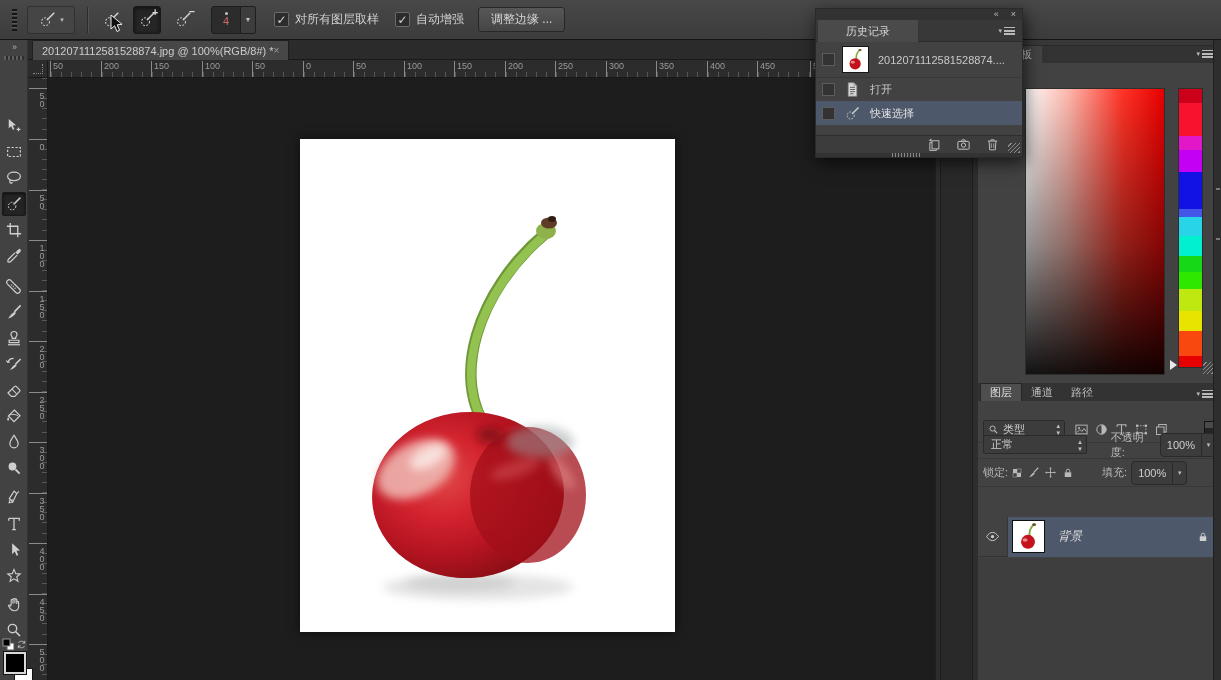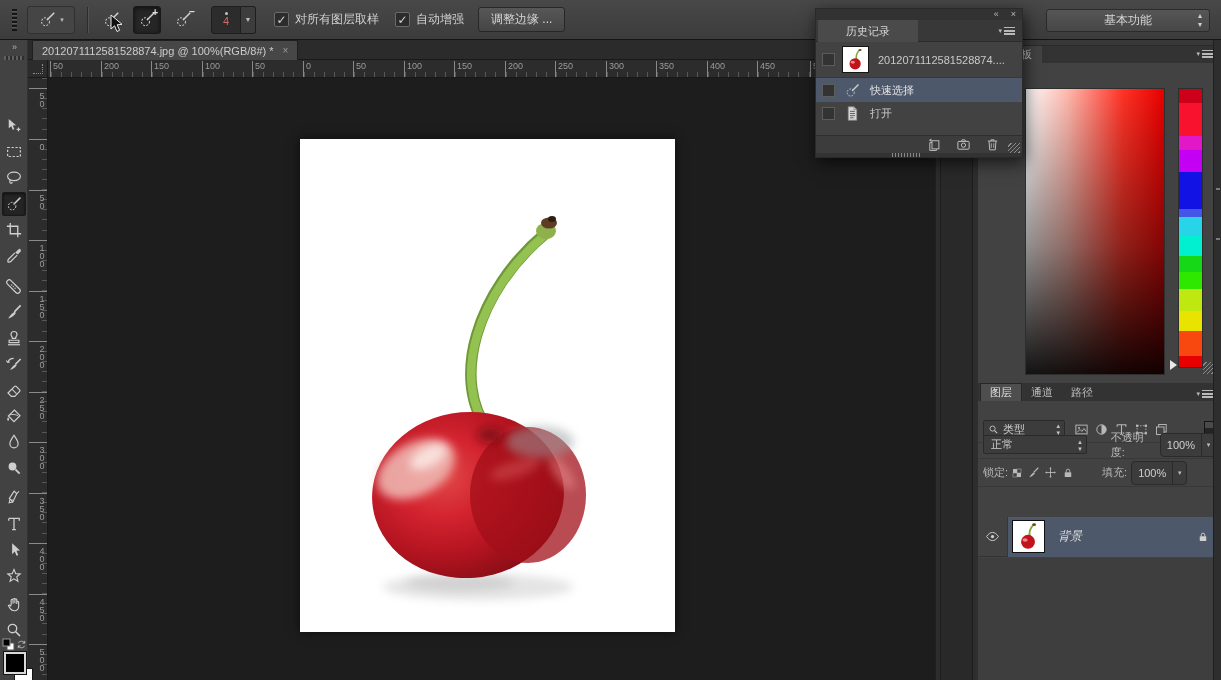--- a/index.html
+++ b/index.html
@@ -30,21 +30,21 @@
   #toolbar{left:0;top:40px;width:28px;height:640px;background:#424242;border-right:1px solid #333;z-index:4}
   .tb-head{position:absolute;top:2px;left:0;width:28px;text-align:center;font-size:9px;color:#b5b5b5;letter-spacing:-1px}
   .tb-grip{position:absolute;top:16px;left:4px;width:20px;height:4px;background:repeating-linear-gradient(to right,#5e5e5e 0 2px,#2e2e2e 2px 4px)}
   .tool{position:absolute;left:2px;width:24px;height:24px;border-radius:2px;display:flex;align-items:center;justify-content:center}
   .tool svg{width:18px;height:18px}
   .tool.sel{background:#242424;border:1px solid #191919;box-shadow:inset 0 1px 3px rgba(0,0,0,.6)}
   .fgswatch{position:absolute;left:4px;top:612px;width:22px;height:22px;background:#000;border:2px solid #d9d9d9;outline:1px solid #141414;z-index:2}
   .bgswatch{position:absolute;left:14px;top:628px;width:19px;height:19px;background:#fff;border:1px solid #141414}
   
   #tabbar{left:28px;top:40px;width:907px;height:20px;background:#2b2b2b;border-bottom:1px solid #191919}
-  .doctab{position:absolute;left:4px;top:0;height:20px;background:#474747;border:1px solid #1f1f1f;border-bottom:none;border-radius:2px 2px 0 0;display:flex;align-items:center;padding:0 9px;font-size:11px;color:#cccccc;gap:9px}
+  .doctab{position:absolute;left:4px;top:0;height:20px;background:#474747;border:1px solid #1f1f1f;border-bottom:none;border-radius:2px 2px 0 0;display:flex;align-items:center;padding:0 9px;font-size:11px;color:#cccccc;}
   .doctab .x{color:#9a9a9a;font-size:10px}
   
   #rcorner{left:28px;top:60px;width:20px;height:18px;background:#2c2c2c;border-right:1px solid #191919;border-bottom:1px solid #191919}
   #rcorner i{position:absolute;left:5px;top:4px;width:10px;height:10px;border-right:1px dotted #8a8a8a;border-bottom:1px dotted #8a8a8a}
   #hruler{left:48px;top:60px;width:887px;height:18px;background:#2c2c2c;border-bottom:1px solid #191919;background-image:repeating-linear-gradient(to right,#575757 0 1px,transparent 1px 10.1px);background-size:100% 5px;background-position:2.5px 100%;background-repeat:no-repeat;overflow:hidden}
   .hlab{position:absolute;top:1px;height:17px;border-left:1px solid #8a8a8a;padding-left:2px;font-size:9px;color:#9b9b9b}
   #vruler{left:28px;top:78px;width:20px;height:602px;background:#2c2c2c;border-right:1px solid #191919;background-image:repeating-linear-gradient(to bottom,#575757 0 1px,transparent 1px 10.1px);background-size:5px 100%;background-position:100% .4px;background-repeat:no-repeat;overflow:hidden}
   .vlab{position:absolute;left:1px;width:18px;border-top:1px solid #8a8a8a;padding-top:2px;font-size:9px;color:#9b9b9b;writing-mode:vertical-rl;text-orientation:upright;letter-spacing:-2px}
   
   #canvas{left:48px;top:78px;width:887px;height:602px;background:#1d1d1d;overflow:hidden}
@@ -308,27 +308,20 @@
     </div>
     <div style="display:flex;align-items:center;margin-left:16px">
       <div class="chk">
           <span>✓</span>
         </div>
       <span class="chklbl">自动增强</span>
     </div>
     <div class="pushbtn">
         <span>调整边缘 ...</span>
       </div>
-    <div class="wsbtn">
-      <span>基本功能</span>
-      <span class="updown">
-          <span>▴</span>
-          <span>▾</span>
-        </span>
-    </div>
   </div>
 
   <div id="toolbar" class="abs">
     <div class="tb-head">»</div>
     <div class="tb-grip"></div>
     <div class="tool" style="top:74px">
         <svg class="ic">
           <use href="#s-move"></use>
         </svg>
       </div>
@@ -678,34 +671,34 @@
         </div>
     </div>
     <div class="hbody">
       <div class="hrow" style="height:36px;border-bottom:1px solid #383838">
         <div class="hchk"></div>
         <svg class="hthumb" viewBox="0 0 32 32">
             <use href="#s-cherrythumb"></use>
           </svg>
         <span class="hlabel">2012071112581528874....</span>
       </div>
+      <div class="hrow" style="height:23px">
+        <div class="hchk"></div>
+        <svg class="hico" viewBox="0 0 24 24">
+            <use href="#s-doc"></use>
+          </svg>
+        <span class="hlabel">打开</span>
+      </div>
       <div class="hrow" style="height:24px;background:#4e586b">
         <div class="hchk"></div>
         <svg class="hico ic" viewBox="0 0 24 24">
             <use href="#s-qsel"></use>
           </svg>
         <span class="hlabel" style="color:#e4e4e4">快速选择</span>
       </div>
-      <div class="hrow" style="height:23px">
-        <div class="hchk"></div>
-        <svg class="hico" viewBox="0 0 24 24">
-            <use href="#s-doc"></use>
-          </svg>
-        <span class="hlabel">打开</span>
-      </div>
     </div>
     <div class="hfoot">
       <svg viewBox="0 0 24 24">
           <use href="#s-newdoc"></use>
         </svg>
       <svg viewBox="0 0 24 24">
           <use href="#s-camera"></use>
         </svg>
       <svg viewBox="0 0 24 24">
           <use href="#s-trash"></use>

